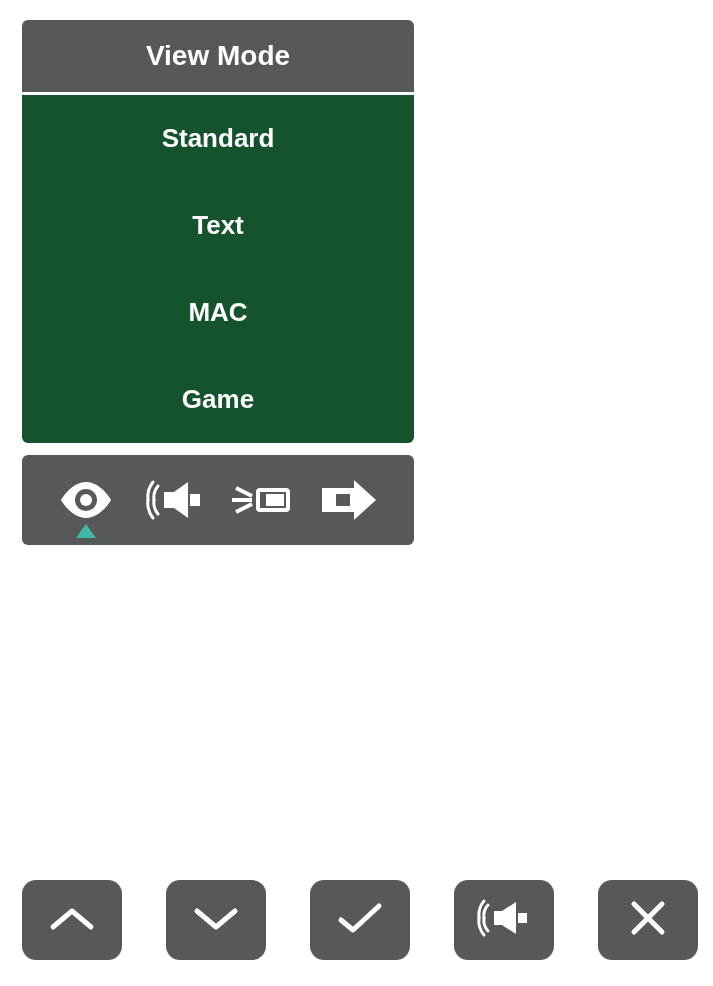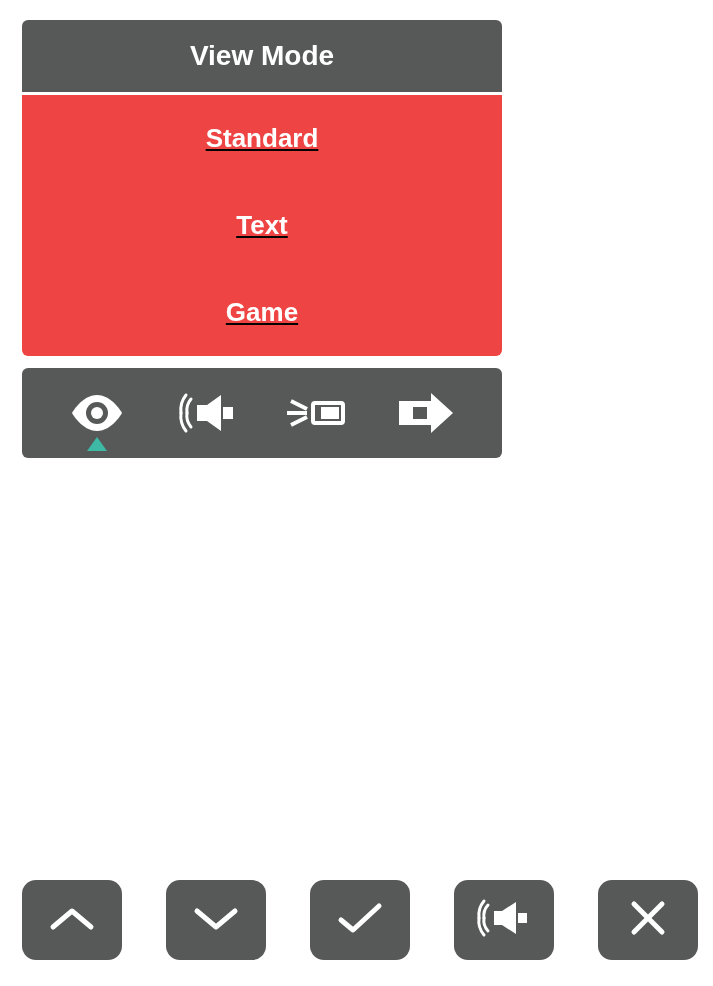--- a/index.html
+++ b/index.html
@@ -7,40 +7,39 @@
       font-family: Arial, Helvetica, sans-serif;
       background: #fff;
       width: 713px;
       height: 986px;
       position: relative;
     }
     .menu-panel {
       position: absolute;
       left: 22px;
       top: 20px;
-      width: 480px;
+      width: 392px;
     }
     .menu-header {
       background: #575959;
       color: #fff;
       font-size: 28px;
       font-weight: bold;
       text-align: center;
       padding: 20px 0;
       border-radius: 6px 6px 0 0;
     }
     .divider {
       height: 3px;
       background: #fff;
     }
     .menu-list {
-      background: #ef4444;
+      background: #14532d;
       border-radius: 0 0 6px 6px;
       overflow: hidden;
-      text-decoration: underline;
     }
     .menu-item {
       color: #fff;
       font-size: 26px;
       font-weight: bold;
       text-align: center;
       padding: 28px 0;
       cursor: pointer;
     }
     .menu-item.selected {
@@ -98,20 +97,21 @@
   </style>
 </head>
 <body>
 
 <div class="menu-panel">
   <div class="menu-header">View Mode</div>
   <div class="divider"></div>
   <div class="menu-list">
     <div class="menu-item">Standard</div>
     <div class="menu-item">Text</div>
+    <div class="menu-item">MAC</div>
     <div class="menu-item">Game</div>
   </div>
 
   <div class="category-bar">
     <div class="category-icon">
       <span>
         <svg width="54" height="36" viewBox="0 0 54 36">
           <path d="M27 0 C12 0 2 18 2 18 S12 36 27 36 S52 18 52 18 S42 0 27 0 Z" fill="#fff"></path>
           <circle cx="27" cy="18" r="11" fill="#575959"></circle>
           <circle cx="27" cy="18" r="6" fill="#fff"></circle>

